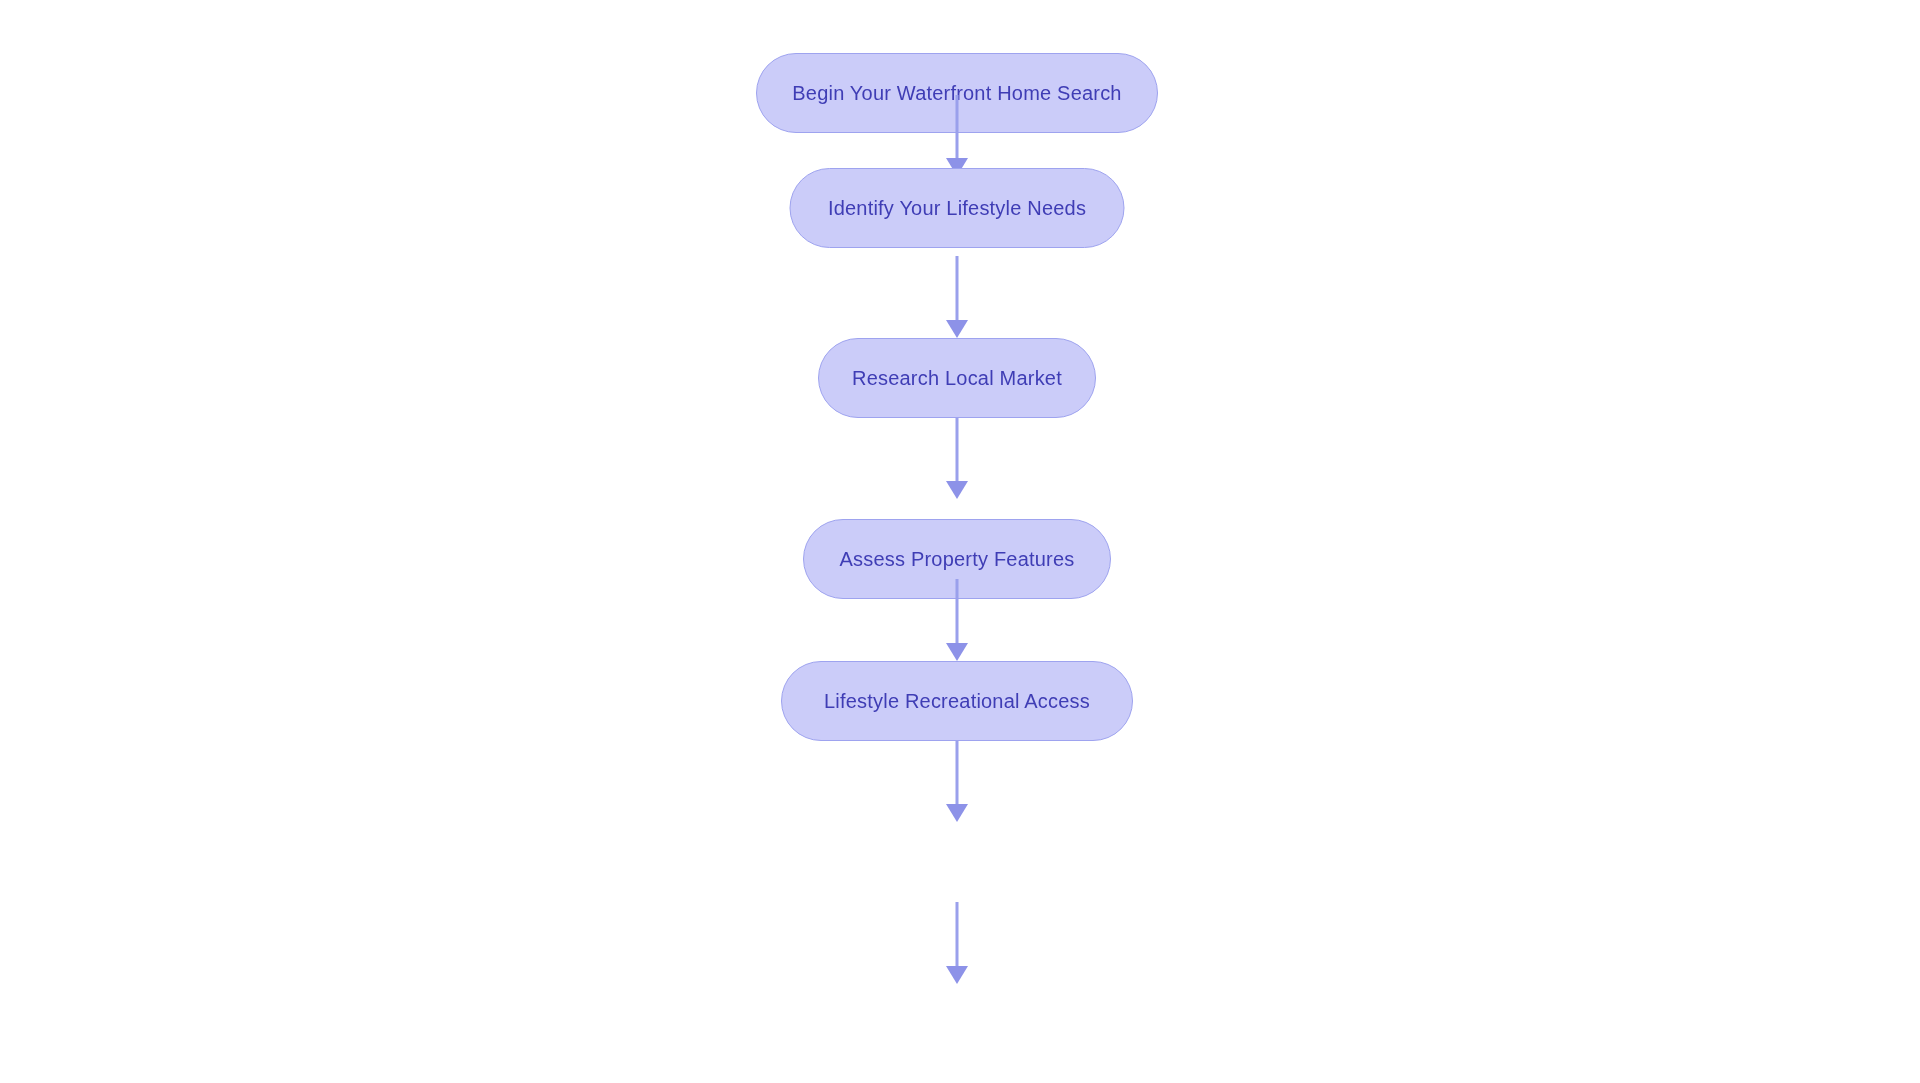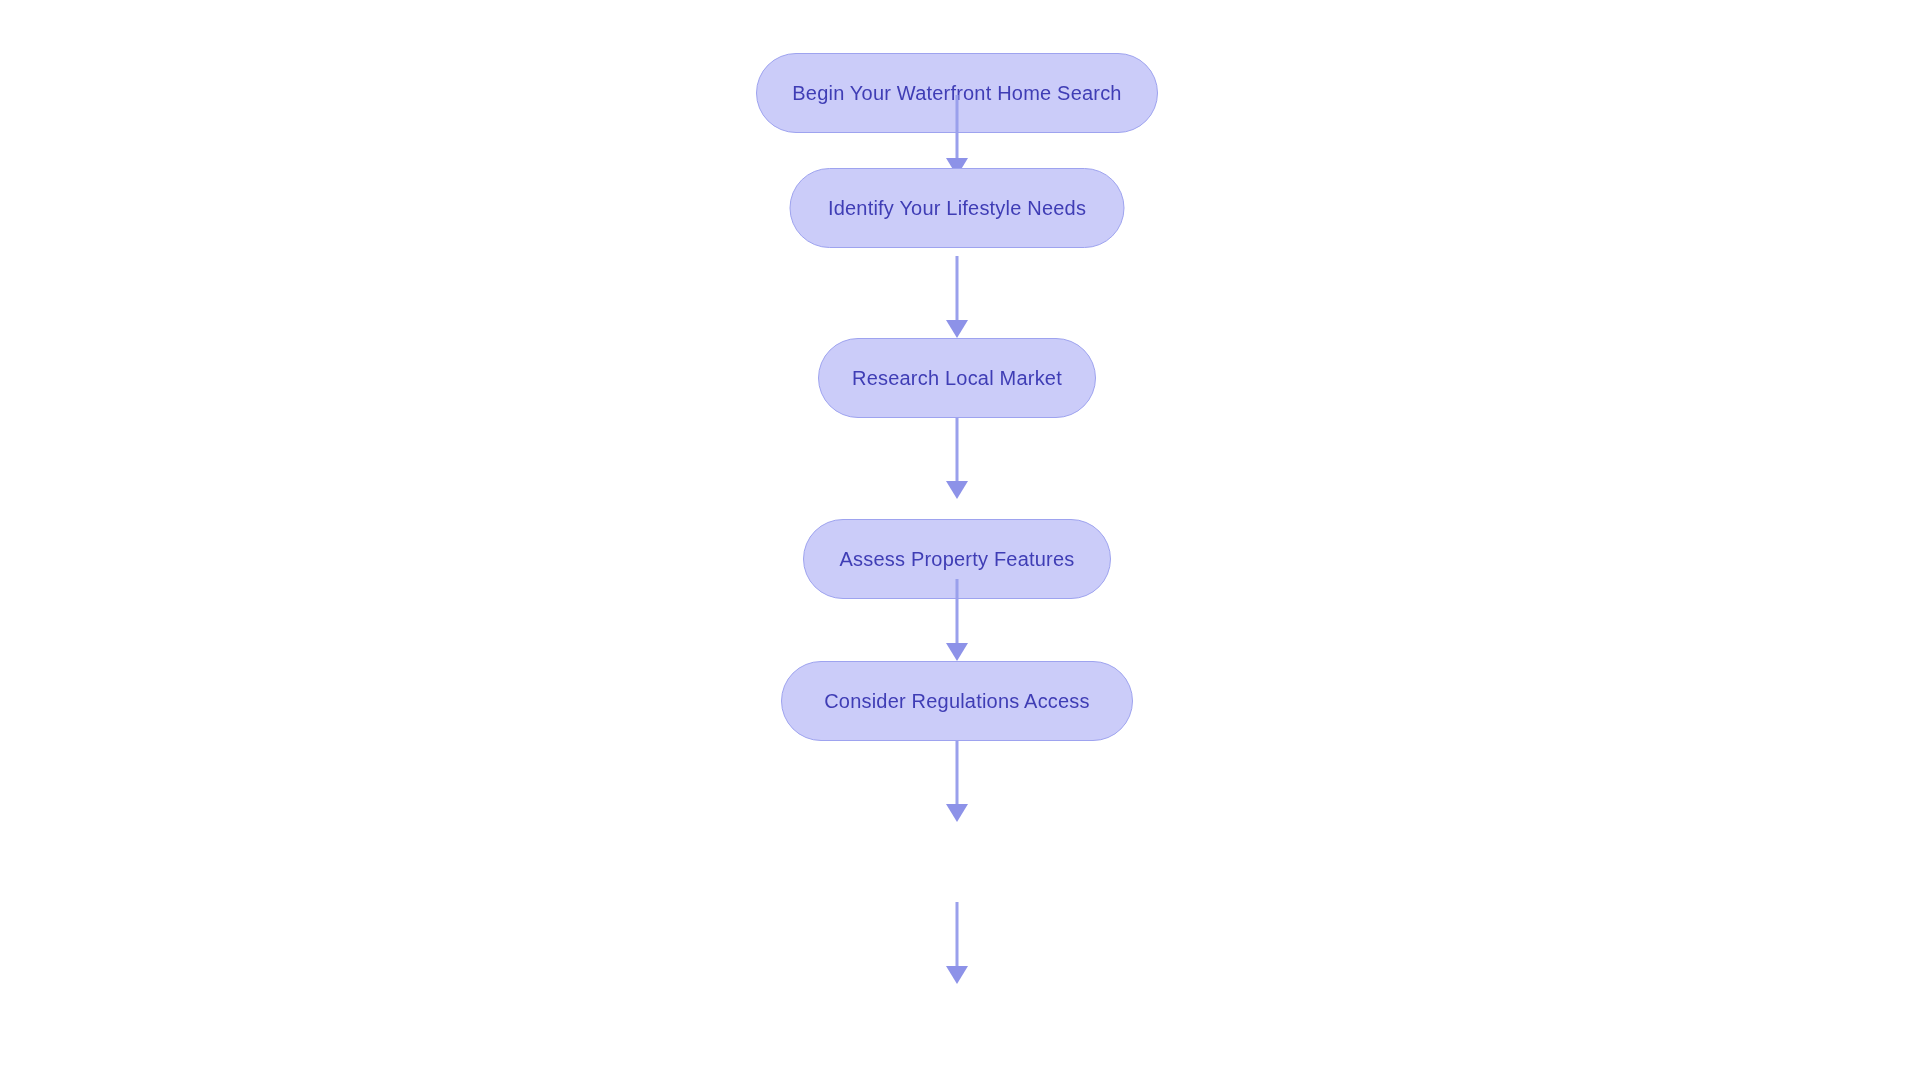--- a/index.html
+++ b/index.html
@@ -111,21 +111,21 @@
   <div class="node n3">
     <span class="node-label">Assess Property Features</span>
   </div>
 
   <div class="arrow a3">
     <div class="line"></div>
     <div class="head"></div>
   </div>
 
   <div class="node n4">
-    <span class="node-label">Consider Regulations Access</span>
+    <span class="node-label">Lifestyle Recreational Access</span>
   </div>
 
   <div class="arrow a4">
     <div class="line"></div>
     <div class="head"></div>
   </div>
 
 
   <div class="arrow a5">
     <div class="line"></div>

